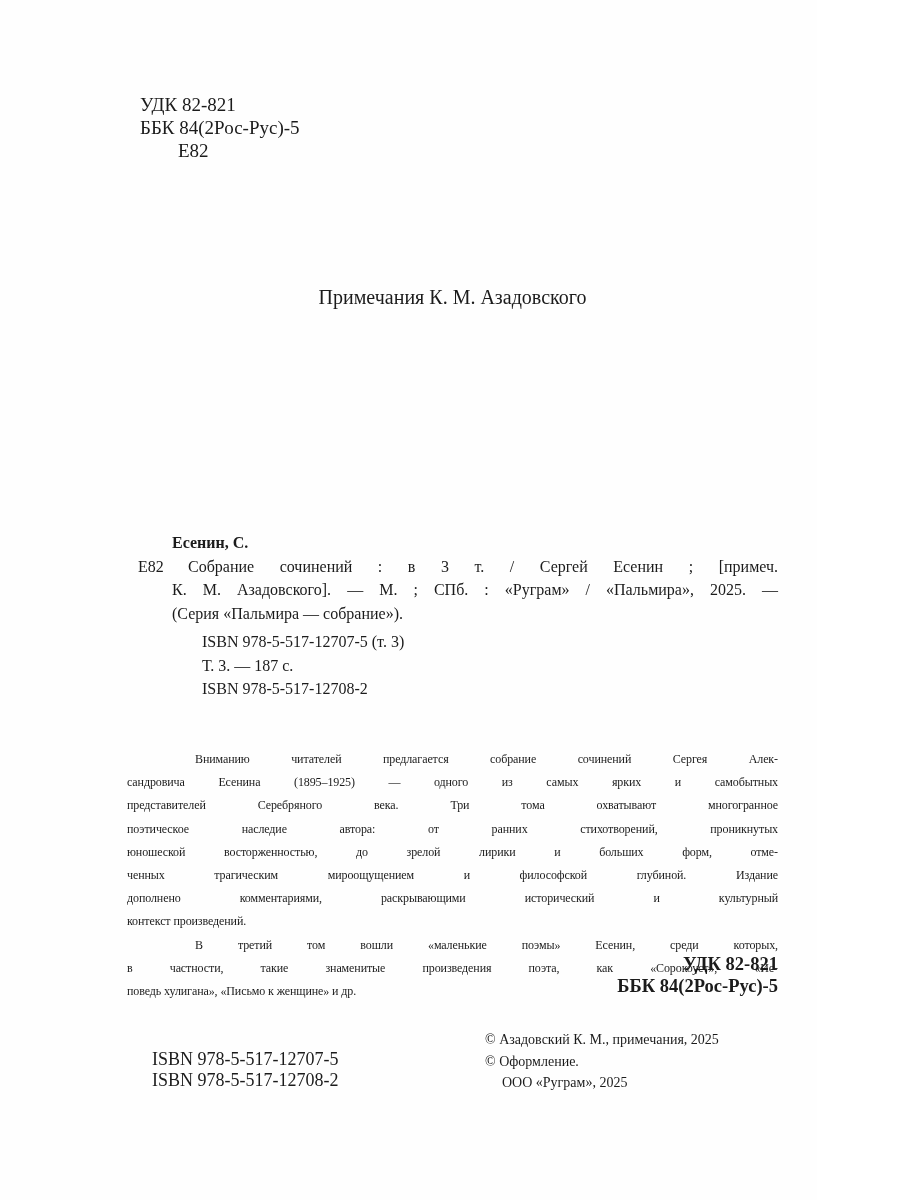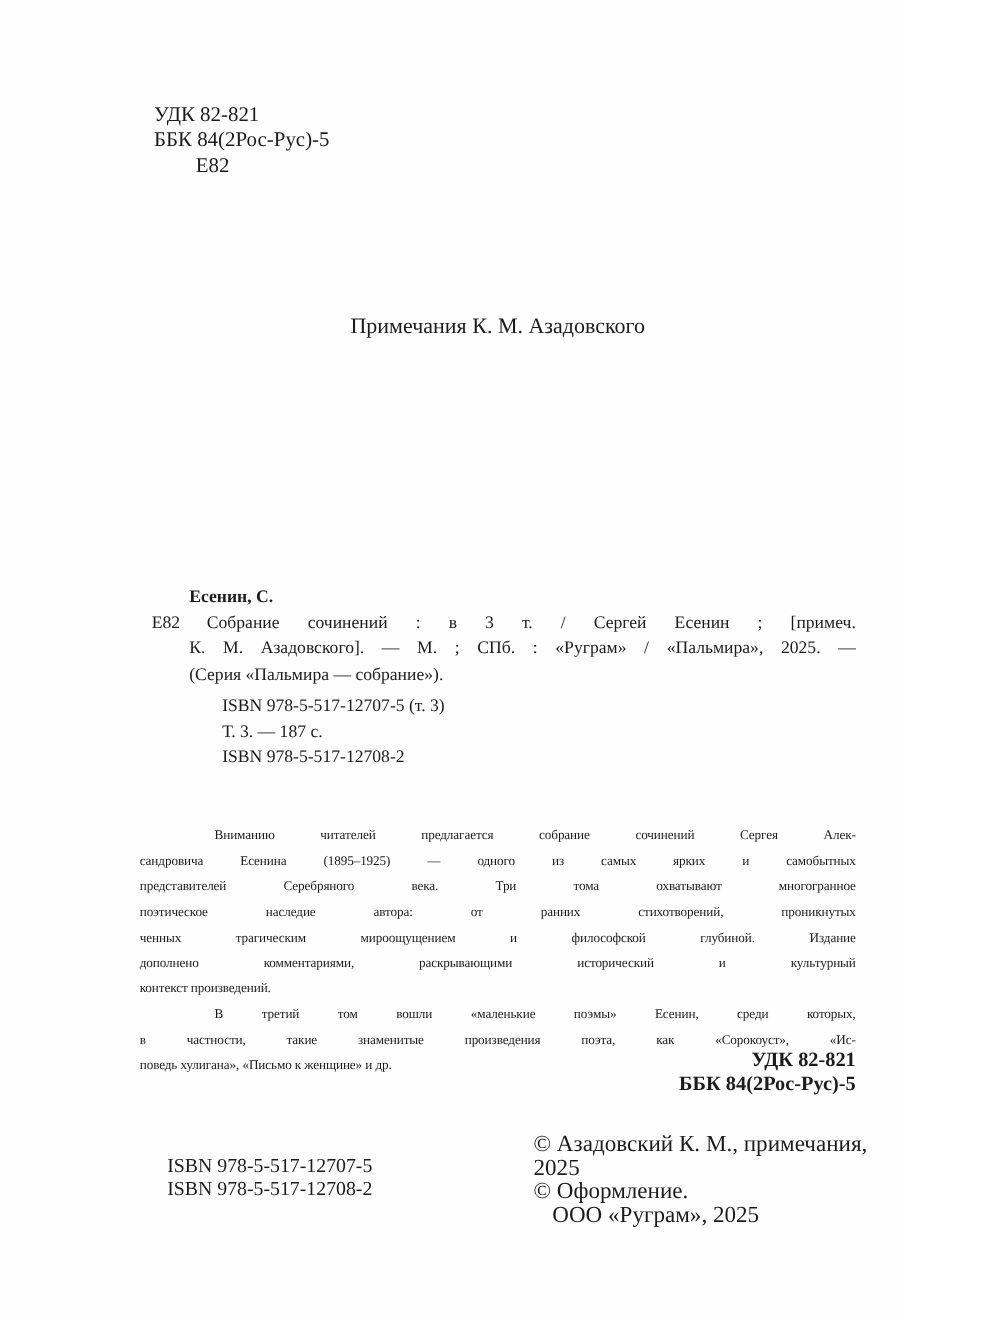--- a/index.html
+++ b/index.html
@@ -66,21 +66,21 @@
   }
 
   
   .footer-isbn {
     left: 152px; top: 1049px;
     font-weight: normal;
     font-size: 18px; line-height: 20.5px; text-align: center;
   }
   .footer-copy {
     left: 485px; top: 1029px;
-    font-size: 21px; line-height: 21.5px;
+    font-size: 14px; line-height: 21.5px;
   }
   .footer-copy .copy-indent { padding-left: 17px; }
 </style>
 </head>
 <body>
 
 <div class="page">
 
   <div class="abs top-codes">
     <div>УДК 82-821</div>
@@ -104,20 +104,21 @@
       <div>ISBN 978-5-517-12708-2</div>
     </div>
   </div>
 
   <div class="abs annotation">
     <div>
       <div class="jline para-first">Вниманию читателей предлагается собрание сочинений Сергея Алек-</div>
       <div class="jline">сандровича Есенина (1895–1925) — одного из самых ярких и самобытных</div>
       <div class="jline">представителей Серебряного века. Три тома охватывают многогранное</div>
       <div class="jline">поэтическое наследие автора: от ранних стихотворений, проникнутых</div>
+      <div class="jline">юношеской восторженностью, до зрелой лирики и больших форм, отме-</div>
       <div class="jline">ченных трагическим мироощущением и философской глубиной. Издание</div>
       <div class="jline">дополнено комментариями, раскрывающими исторический и культурный</div>
       <div class="lline">контекст произведений.</div>
     </div>
     <div>
       <div class="jline para-first">В третий том вошли «маленькие поэмы» Есенин, среди которых,</div>
       <div class="jline">в частности, такие знаменитые произведения поэта, как «Сорокоуст», «Ис-</div>
       <div class="lline">поведь хулигана», «Письмо к женщине» и др.</div>
     </div>
   </div>

